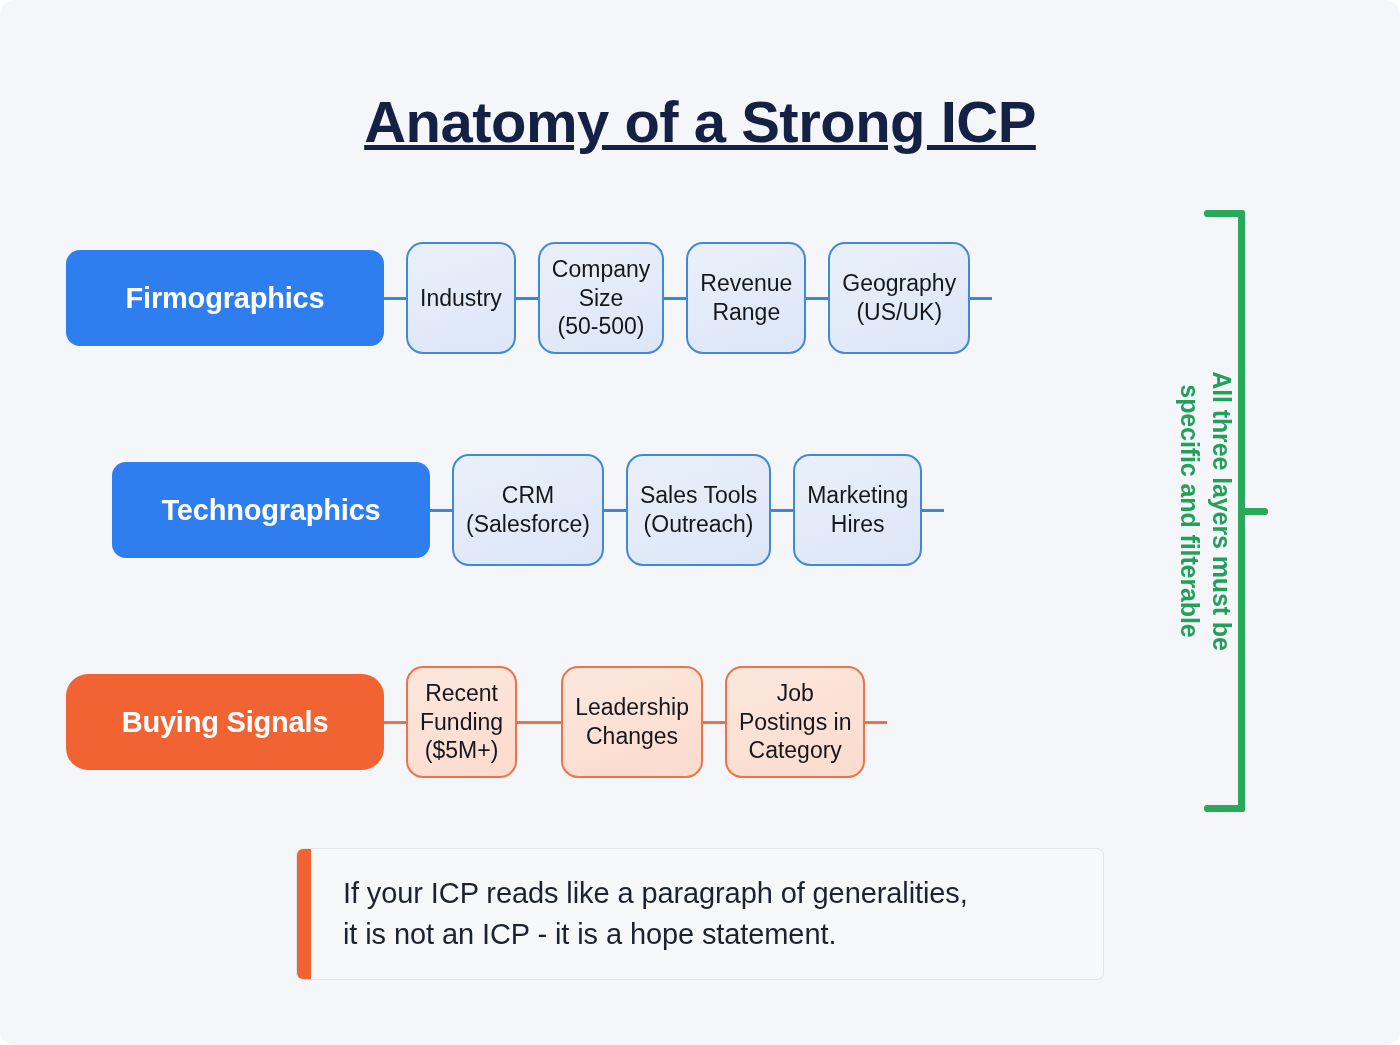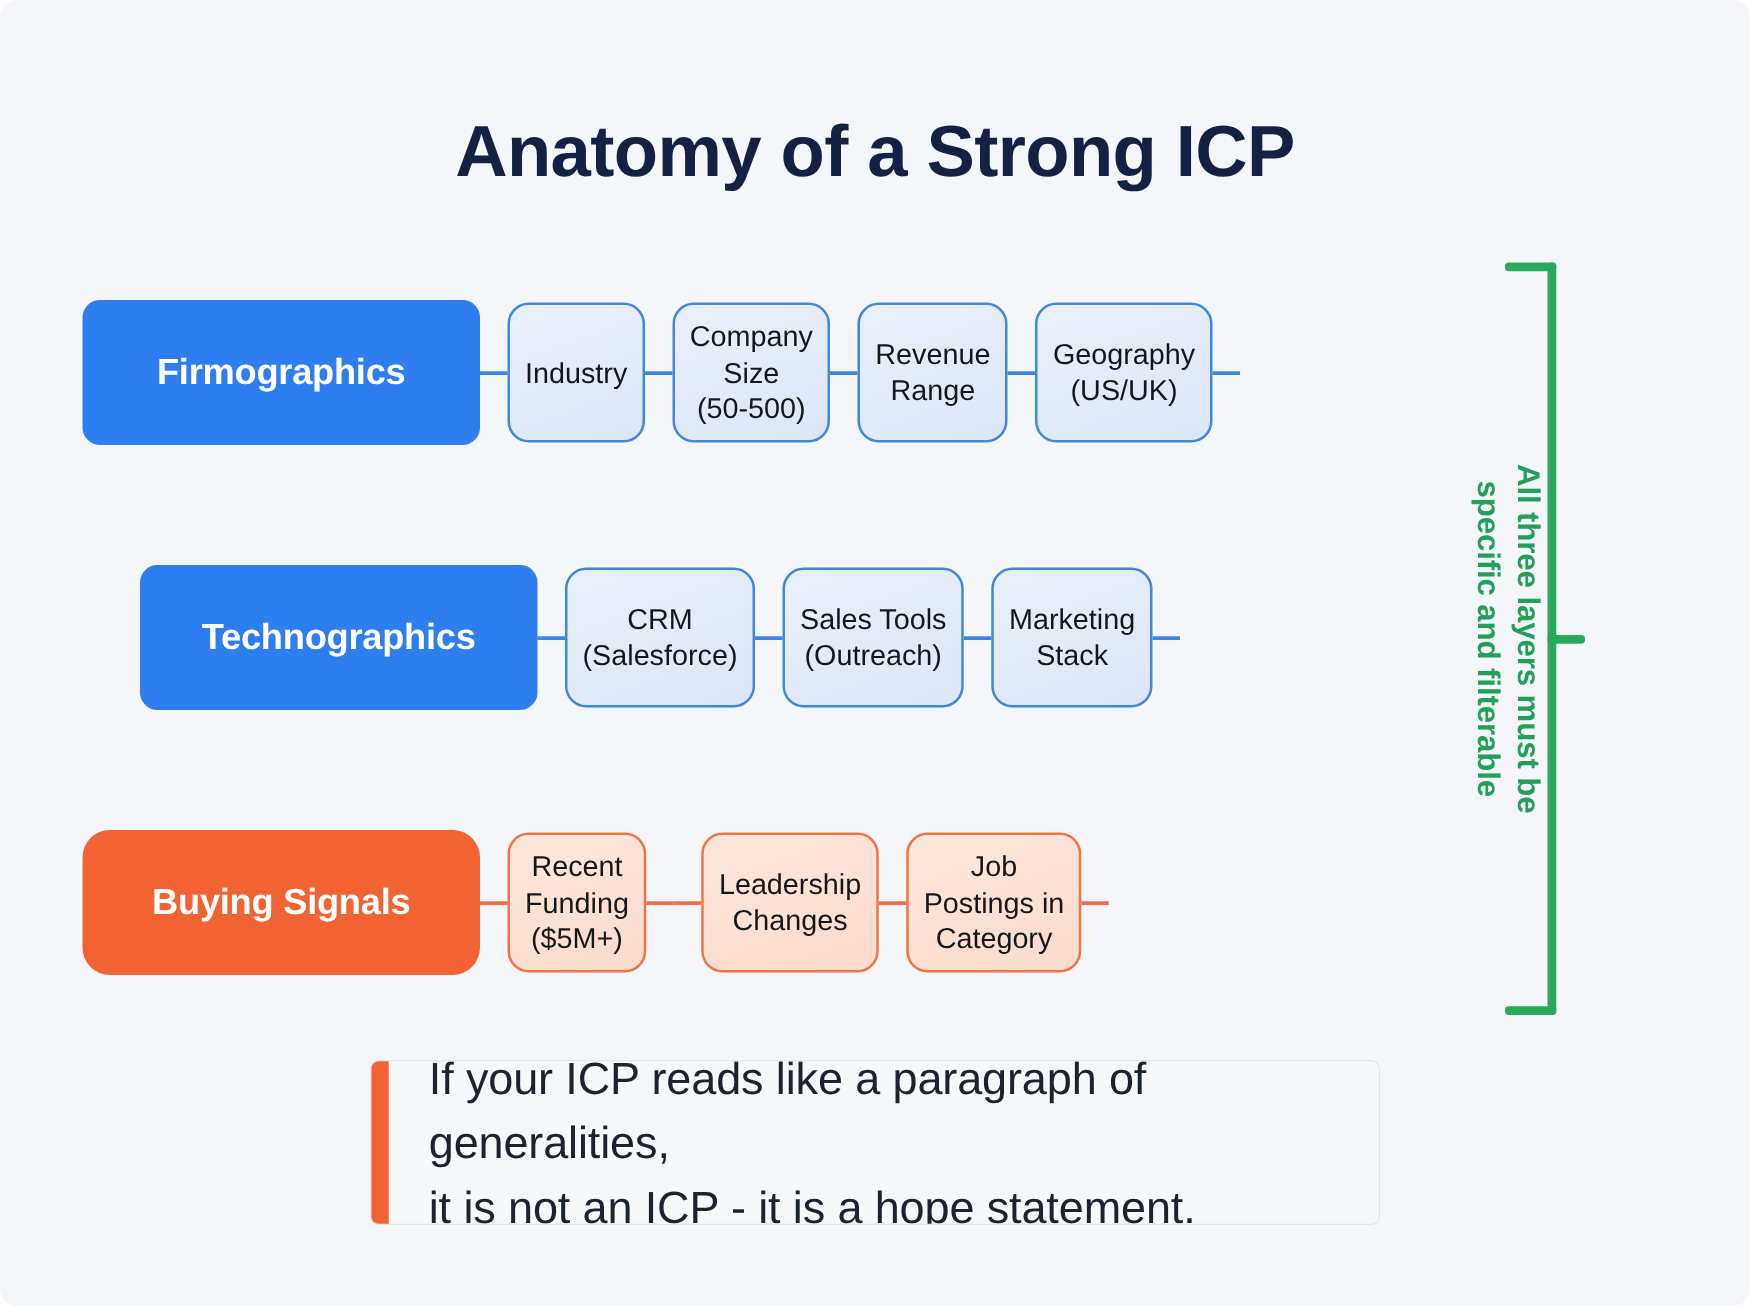--- a/index.html
+++ b/index.html
@@ -30,37 +30,38 @@
     position: absolute;
     left: 0;
     top: 92px;
     width: 1400px;
     text-align: center;
     font-size: 58px;
     font-weight: bold;
     color: #152144;
     letter-spacing: -0.5px;
     line-height: 1.05;
+    text-decoration: underline;
   }
 
   
   .layer-row {
     position: absolute;
     left: 66px;
     display: flex;
     align-items: center;
     height: 120px;
   }
   #row-0 { top: 238px; }
   #row-1 { top: 450px; padding-left: 46px; }
   #row-2 { top: 662px; }
 
   .layer-label {
     width: 318px;
-    height: 116px;
+    height: 96px;
     border-radius: 14px;
     display: flex;
     align-items: center;
     justify-content: center;
     color: #ffffff;
     font-size: 29px;
     font-weight: bold;
     text-align: center;
     box-sizing: border-box;
     padding: 0 10px;
@@ -177,21 +178,21 @@
   }
   #callout-bar {
     width: 14px;
     height: 132px;
     background: #f26334;
     flex: 0 0 auto;
   }
   #callout-text {
     padding-left: 32px;
     padding-right: 20px;
-    font-size: 36px;
+    font-size: 29px;
     color: #1b2230;
     line-height: 1.42;
     white-space: pre-line;
     letter-spacing: -0.1px;
   }
 </style>
 </head>
 <body>
 
 <div id="canvas">
@@ -217,21 +218,21 @@
   <div class="layer-row" id="row-1">
       <div class="layer-label blue">Technographics</div>
       <div class="connector blue"></div>
       <div class="chip blue">CRM
 (Salesforce)</div>
       <div class="connector blue"></div>
       <div class="chip blue">Sales Tools
 (Outreach)</div>
       <div class="connector blue"></div>
       <div class="chip blue">Marketing
-Stack</div>
+Hires</div>
       <div class="connector blue"></div>
     </div>
   <div class="layer-row" id="row-2">
       <div class="layer-label orange">Buying Signals</div>
       <div class="connector orange"></div>
       <div class="chip orange">Recent
 Funding
 ($5M+)</div>
       <div class="connector orange"></div>
       <div class="connector orange"></div>

